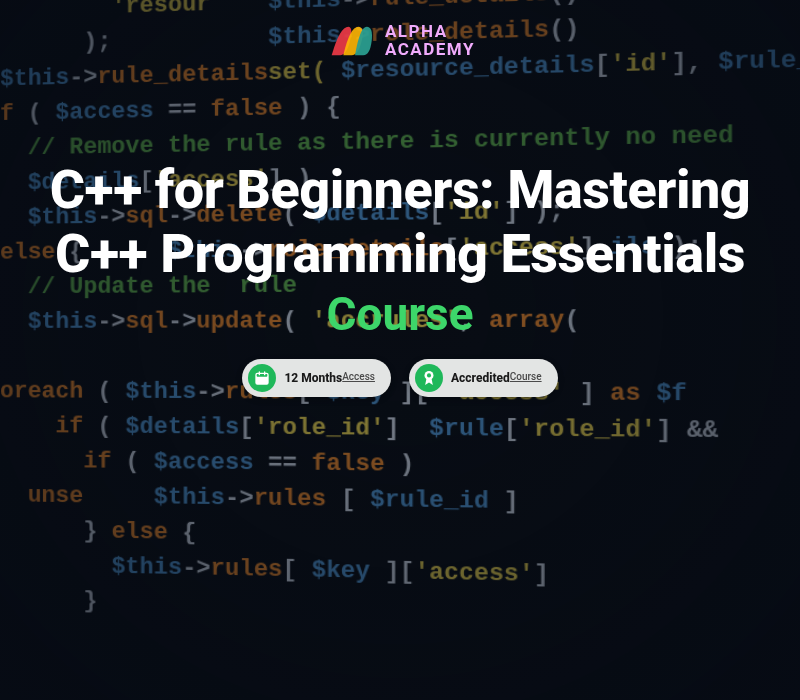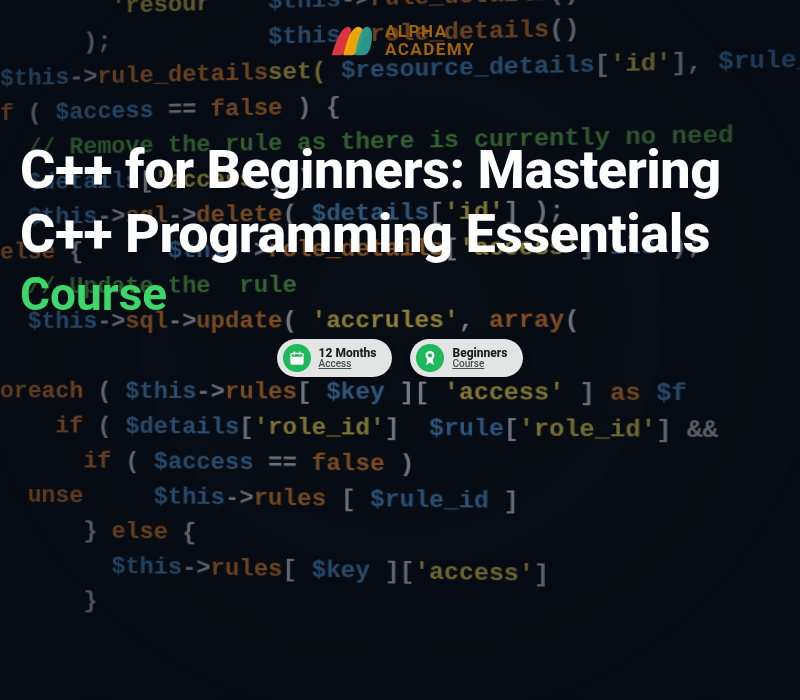--- a/index.html
+++ b/index.html
@@ -49,29 +49,29 @@
       margin-top: 18px;
       display: flex;
       align-items: center;
       gap: 10px;
     }
     .brand-logo {
       width: 50px;
       height: 46px;
     }
     .brand-text {
-      color: #a16207;
+      color: #f0abfc;
       font-size: 17px;
       line-height: 1.05;
       font-weight: 700;
       letter-spacing: 1.5px;
     }
     .hero {
-      margin-top: 74px;
-      text-align: left;
+      margin-top: 94px;
+      text-align: center;
       padding: 0 20px;
     }
     .hero-title {
       color: #fff;
       font-size: 54px;
       font-weight: 800;
       line-height: 1.18;
       letter-spacing: -0.5px;
     }
     .hero-sub {
@@ -100,21 +100,21 @@
       height: 28px;
       border-radius: 50%;
       background: #1fb85a;
       display: flex;
       align-items: center;
       justify-content: center;
       flex-shrink: 0;
     }
     .badge-text {
       display: flex;
-      flex-direction: column;
+      flex-direction: row;
       line-height: 1.05;
     }
     .badge-line1 {
       font-size: 12px;
       font-weight: 800;
       color: #1a1a1a;
     }
     .badge-line2 {
       font-size: 10px;
       font-weight: 500;
@@ -186,21 +186,21 @@
 
       <div class="badge">
         <span class="badge-icon">
           <svg width="16" height="18" viewBox="0 0 24 28" fill="none">
             <circle cx="12" cy="10" r="7" fill="#fff"></circle>
             <circle cx="12" cy="10" r="3.2" fill="#1fb85a"></circle>
             <path d="M 8 15 L 6 25 L 12 21 L 18 25 L 16 15" fill="#fff"></path>
           </svg>
         </span>
         <span class="badge-text">
-          <span class="badge-line1">Beginners</span>
+          <span class="badge-line1">Accredited</span>
           <span class="badge-line2">Course</span>
         </span>
       </div>
 
     </div>
   </div>
 
 </div>
 
 </body></html>

